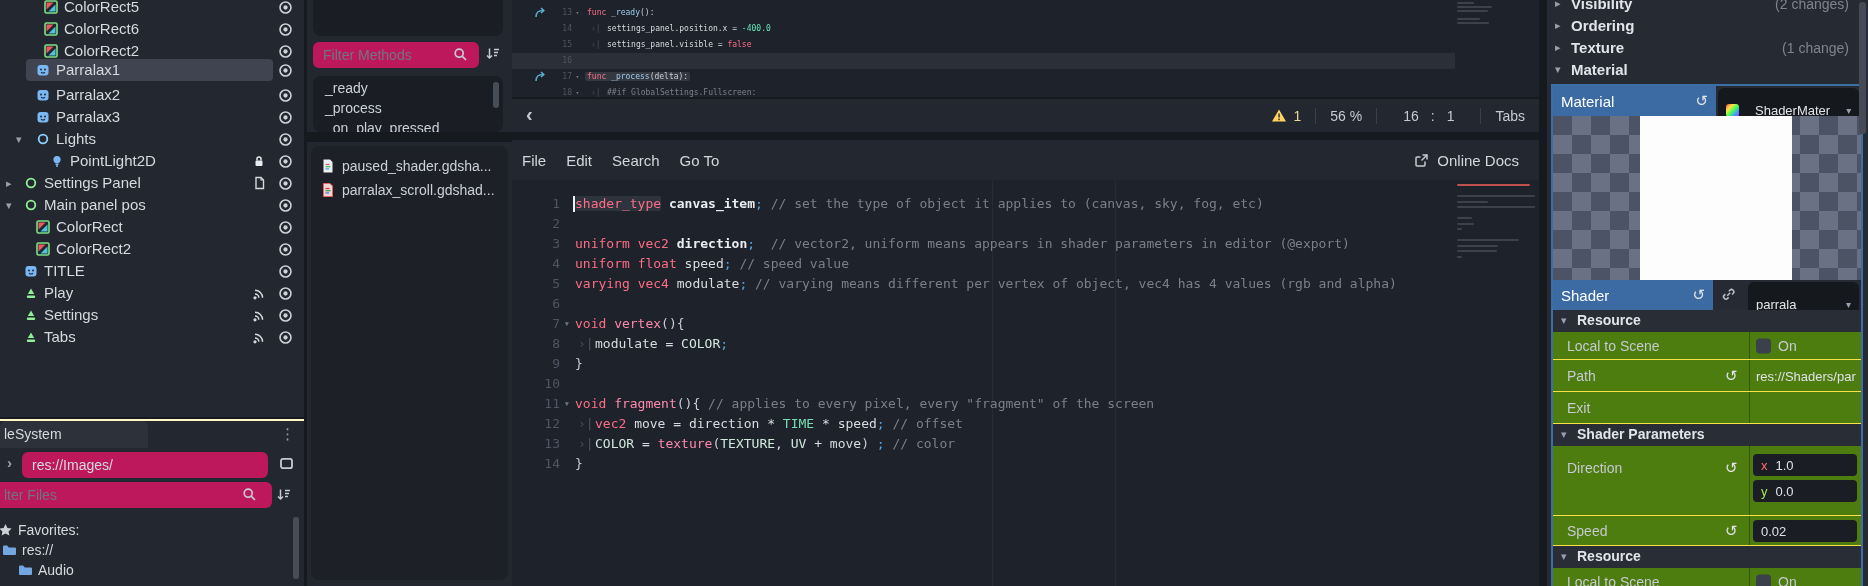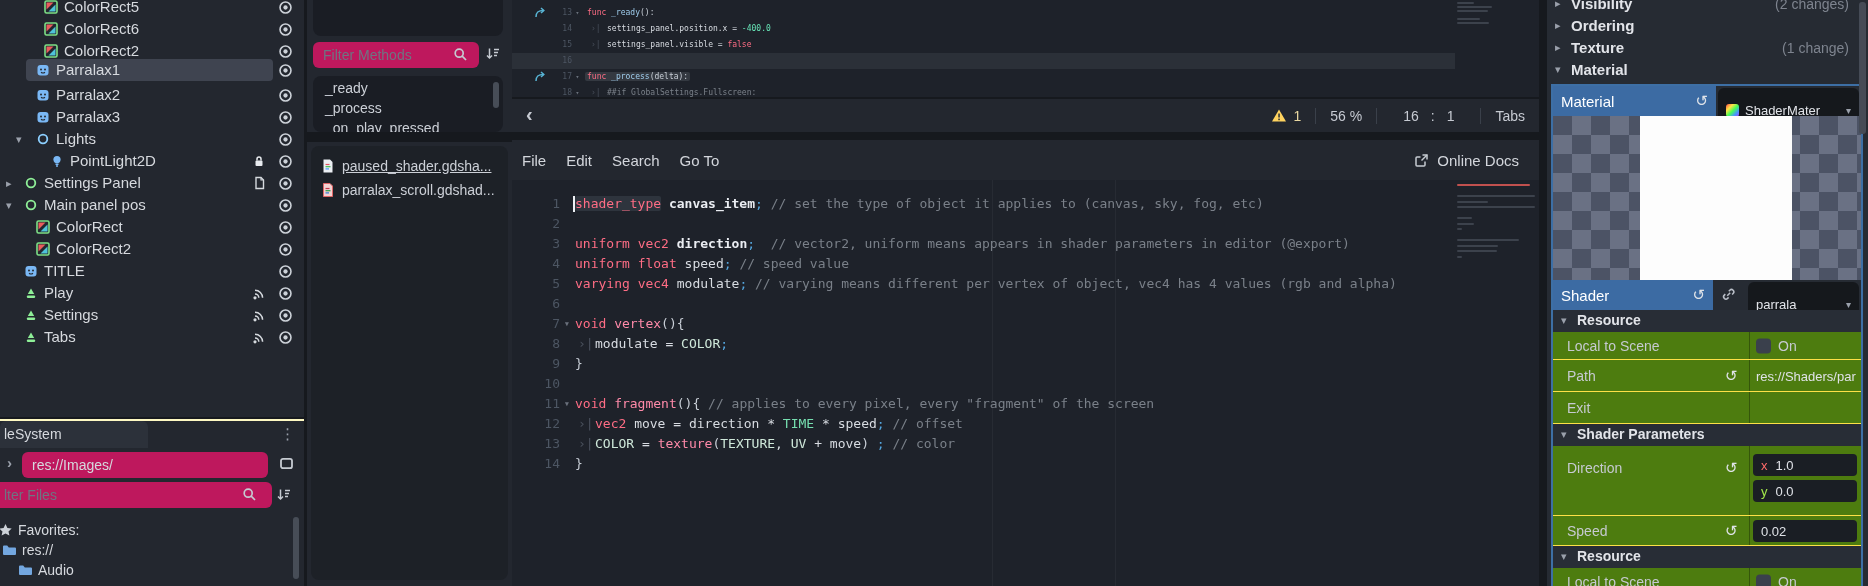--- a/index.html
+++ b/index.html
@@ -100,21 +100,21 @@
   .sec-chev{position:absolute;left:8px;top:3px;color:#9aa0ab;font-size:11px}
   .sec-label{position:absolute;left:24px;top:1px;font-size:15px;font-weight:bold;color:#e2e4e9}
   .sec-badge{position:absolute;right:14px;top:2px;font-size:14px;color:#7e848f}
   #mat-wrap{position:absolute;left:4px;top:84px;width:312px;height:514px;
     border:2px solid #3d6fa5;border-bottom:none;display:flex;flex-direction:column}
   .res-row{position:relative;height:30px;flex:0 0 30px}
   .res-lblhalf{position:absolute;left:0;top:0;bottom:0;display:flex;align-items:center;
     background:#3c6ba3;color:#fff;font-size:15px;padding:0 8px}
   .rev{color:#dfe3e8;font-size:15px;cursor:pointer}
   .dd{position:absolute;top:2px;height:44px;background:#15181c;border-radius:6px;display:flex;
-    align-items:center;gap:6px;padding:4px 8px;color:#e2e4e9;font-size:13px;overflow:hidden;cursor:pointer}
+    align-items:center;gap:16px;padding:4px 8px;color:#e2e4e9;font-size:13px;overflow:hidden;cursor:pointer}
   .dd .ddchev{margin-left:auto;color:#9aa0ab;font-size:10px}
   .shaderball{width:13px;height:13px;border-radius:3px;flex:0 0 13px;
     background:linear-gradient(135deg,#ff4545 0%,#ffe345 28%,#45ff55 52%,#4595ff 76%,#b045ff 100%)}
   .preview{position:relative;height:164px;flex:0 0 164px;background-color:#4c5365;
     background-image:linear-gradient(45deg,#6a7184 25%,transparent 25%,transparent 75%,#6a7184 75%),
       linear-gradient(45deg,#6a7184 25%,transparent 25%,transparent 75%,#6a7184 75%);
     background-size:38px 38px;background-position:0 0,19px 19px}
   .prev-white{position:absolute;left:87px;width:152px;top:0;bottom:0;background:#fdfdfd}
   .grp-head{position:relative;height:22px;flex:0 0 22px;background:#282d36;cursor:pointer}
   .grp-head .sec-label{font-size:14px;top:2px}
@@ -515,21 +515,21 @@
           </svg>
         </span></span>
     <div id="methods-box">
       <div class="vsb m-sb"></div>
     <div class="m-item" style="top: 4px;">_ready</div>
         <div class="m-item" style="top: 24px;">_process</div>
         <div class="m-item" style="top: 44px;">_on_play_pressed</div>
       </div>
     <div class="mid-gap"></div>
     <div id="files-box">
-        <div class="f-item" style="top: 8px; text-decoration: underline;">
+        <div class="f-item" style="top: 8px;">
           <span class="icn">
             <svg width="16" height="16" viewBox="0 0 16 16">
               <path d="M3.5 1.5 h6.5 l2.5 2.5 v10.5 h-9 z" fill="#eceff3"></path>
               <path d="M5.5 6.5 h4" stroke="#e0525e" stroke-width="1.2"></path>
               <path d="M5.5 8.7 h5" stroke="#3fb950" stroke-width="1.2"></path>
               <path d="M5.5 10.9 h3.5" stroke="#4596ff" stroke-width="1.2"></path>
             </svg>
           </span>
           <span>paused_shader.gdsha...</span>
         </div>

